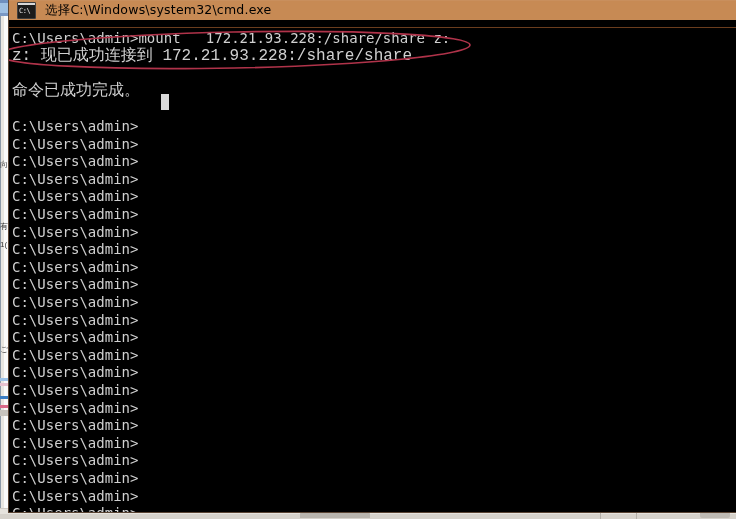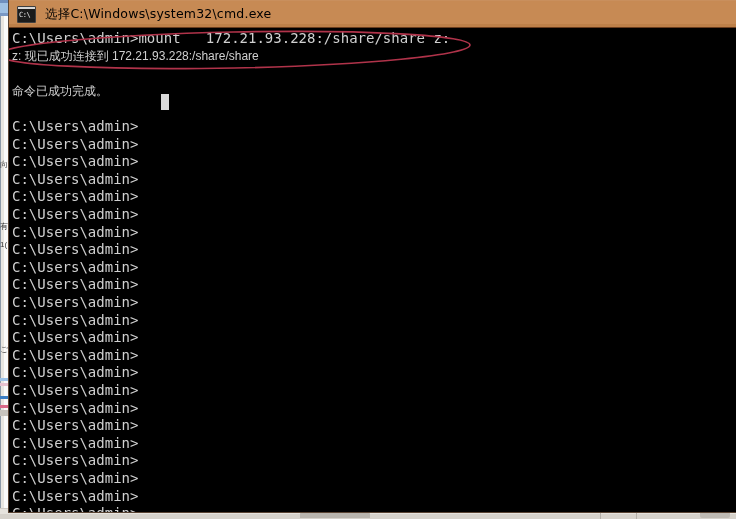--- a/index.html
+++ b/index.html
@@ -114,21 +114,21 @@
     height: 512px;
     background: #000000;
     box-shadow: 0 0 0 1px #5a4433;
     overflow: hidden;
   }
 
   #titlebar {
     position: absolute;
     left: 0; top: 0;
     width: 727px;
-    height: 28px;
+    height: 20px;
     background: linear-gradient(to bottom, #c98f5d 0 1px, #c78a54 1px 24px, #bd8049 24px 28px);
     display: flex;
     align-items: center;
   }
   #titlebar-bottom-edge {
     position: absolute;
     left: 0; top: 27px;
     width: 727px; height: 1px;
     background: #6a3d1e;
   }
@@ -183,22 +183,22 @@
     position: absolute;
     left: 3px;
     white-space: pre;
     font-family: "DejaVu Sans Mono", monospace;
     font-size: 14px;
     line-height: 17.6px;
     color: #d0d0d0;
     letter-spacing: 0px;
   }
   .cline.cjk {
-    font-family: Liberation Sans, sans-serif;
-    font-size: 12px;
+    font-family: Liberation Mono, monospace;
+    font-size: 16px;
   }
   #cursor-block {
     position: absolute;
     left: 152px;
     top: 66px;
     width: 8px;
     height: 16px;
     background: #d9d9d9;
   }
 

